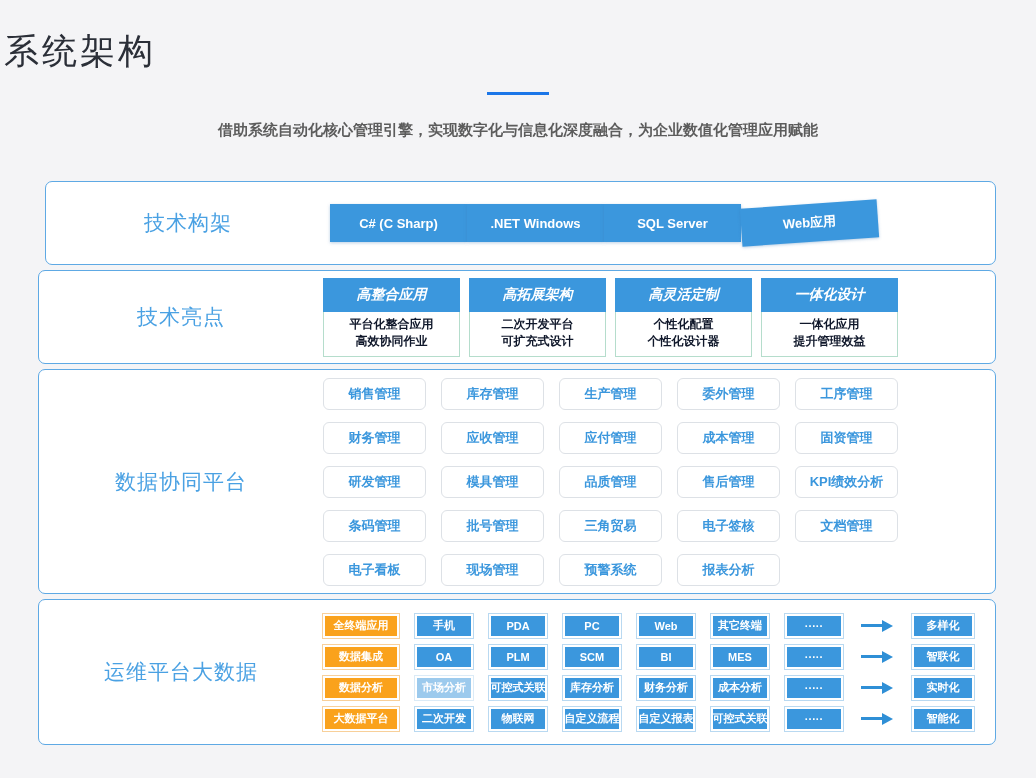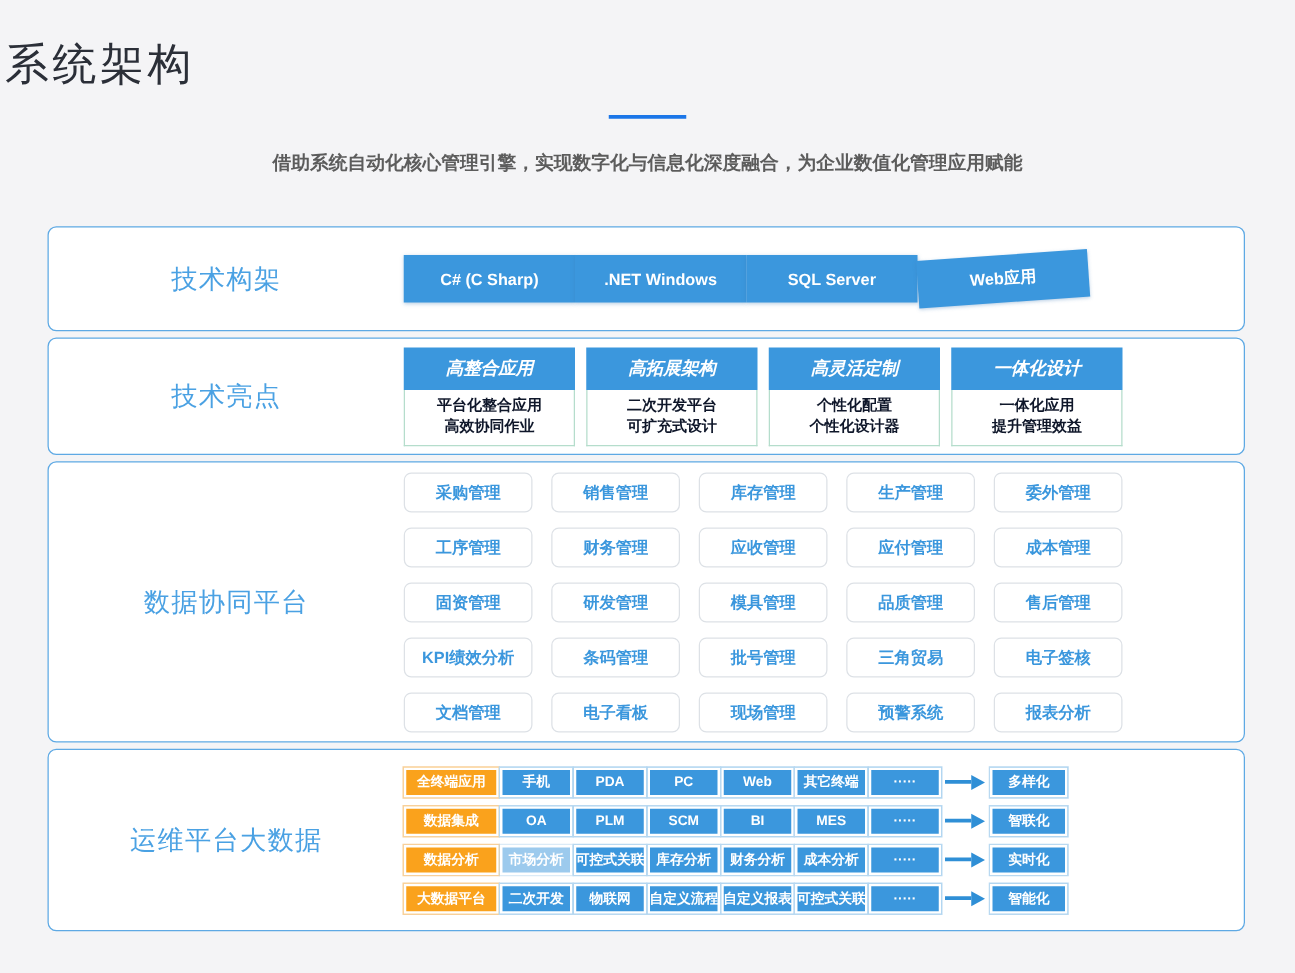--- a/index.html
+++ b/index.html
@@ -35,21 +35,21 @@
     border-radius:7px;
     display:flex; align-items:center;
     margin-bottom:5px;
   }
   .panel-label {
     width:284px; flex-shrink:0;
     text-align:center;
     font-size:21px; color:#4aa1e3;
     letter-spacing:1px;
   }
-  .panel-1 { height:84px; }
+  .panel-1 { height:84px;margin-left:7px; }
   .panel-2 { height:94px; }
   .panel-3 { height:225px; }
   .panel-4 { height:146px; }
 
   
   .tech-list { display:flex; }
   .tech-btn {
     width:137px; height:38px;
     background:#3b97dd; color:#fff;
     font-size:13px; font-weight:bold;
@@ -87,21 +87,21 @@
     background:#fff;
     border:1px solid #dde1e6;
     border-radius:6px;
     color:#3b97dd; font-size:13px; font-weight:bold;
     display:flex; align-items:center; justify-content:center;
     white-space:nowrap;
   }
 
   
   .ops-rows { display:flex; flex-direction:column; gap:7px; }
-  .ops-row { display:flex; align-items:center; gap:1px; }
+  .ops-row { display:flex; align-items:center; gap:16px; }
   .chip {
     box-sizing:content-box;
     height:20px;
     display:flex; align-items:center; justify-content:center;
     font-size:11px; font-weight:bold; color:#fff;
     border:2px solid #fff;
     box-shadow:0 0 0 1px #b9d9f1;
     white-space:nowrap;
   }
   .chip.cat   { width:72px; background:#faa21c; box-shadow:0 0 0 1px #f8d09a; }
@@ -168,21 +168,20 @@
               <div class="ln">一体化应用</div>
               <div class="ln">提升管理效益</div>
             </div>
           </div>
         </div>
     </section>
 
     <section class="panel panel-3">
       <div class="panel-label">数据协同平台</div>
       <div class="module-grid">
-          <div class="module-btn">采购管理</div>
           <div class="module-btn">销售管理</div>
           <div class="module-btn">库存管理</div>
           <div class="module-btn">生产管理</div>
           <div class="module-btn">委外管理</div>
           <div class="module-btn">工序管理</div>
           <div class="module-btn">财务管理</div>
           <div class="module-btn">应收管理</div>
           <div class="module-btn">应付管理</div>
           <div class="module-btn">成本管理</div>
           <div class="module-btn">固资管理</div>

